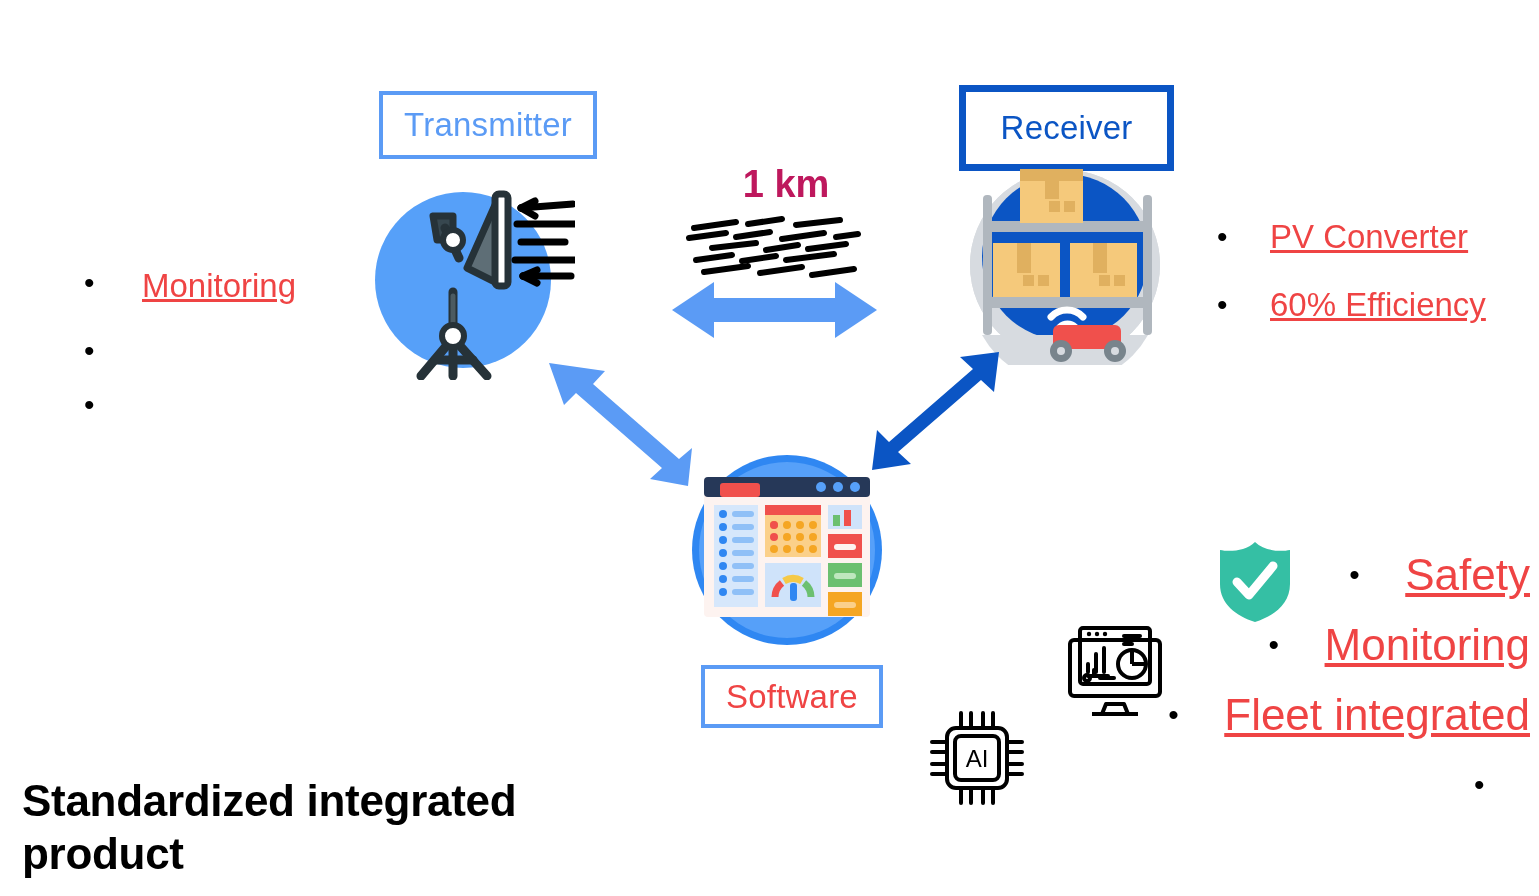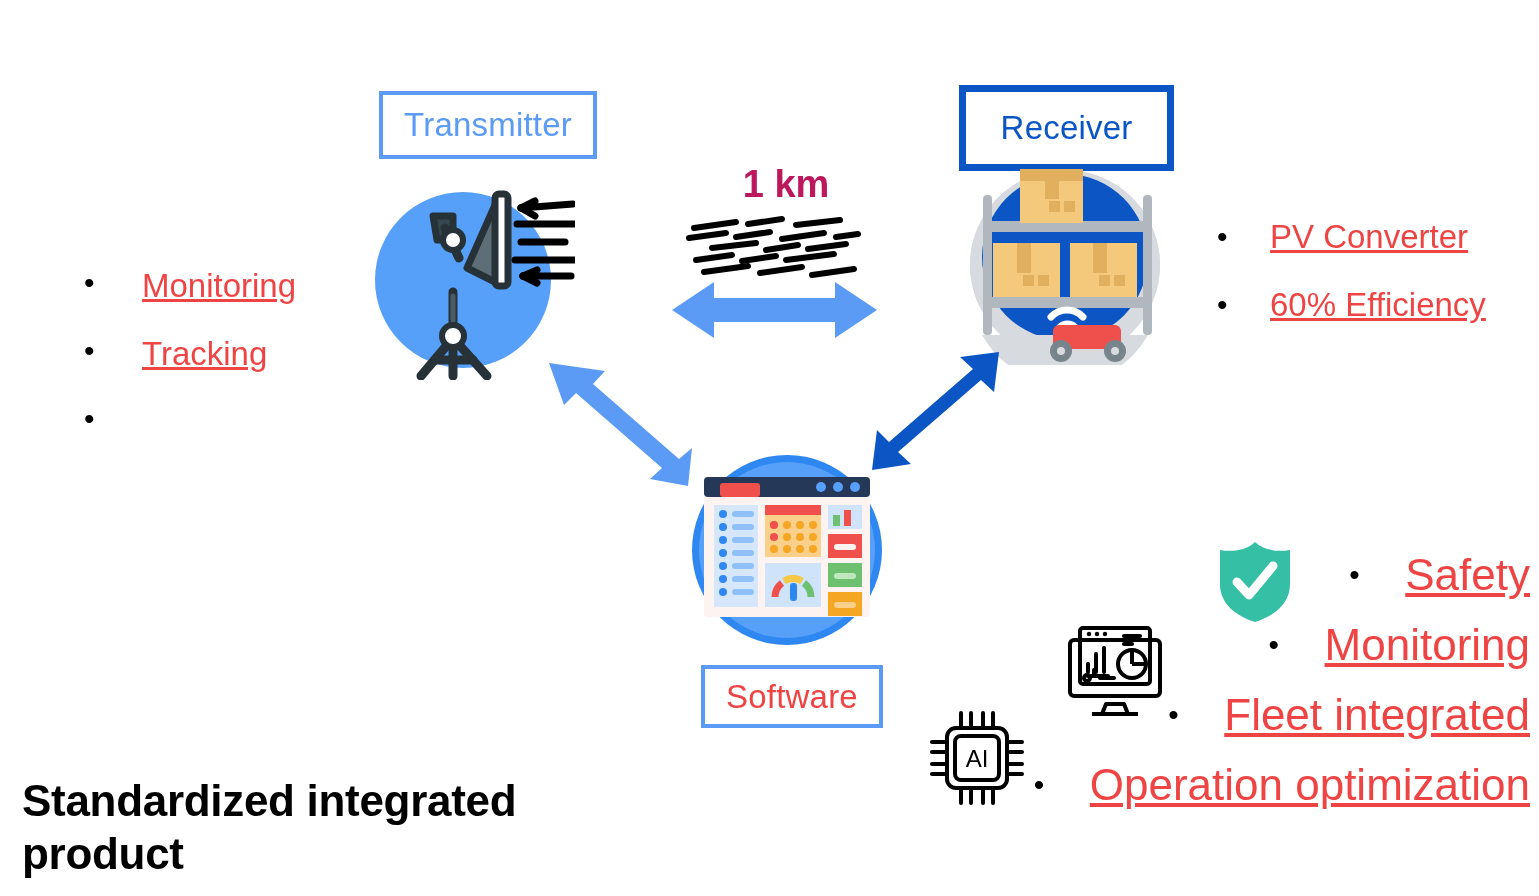--- a/index.html
+++ b/index.html
@@ -191,21 +191,20 @@
     </svg>
   </div>
 
   <div class="bullet-list" id="list-transmitter">
     <div class="bullet-row">
       <span class="bullet-dot">•</span>
       <span class="bullet-text">Monitoring</span>
     </div>
     <div class="bullet-row">
       <span class="bullet-dot">•</span>
-      <span class="bullet-text">Tracking</span>
     </div>
     <div class="bullet-row">
       <span class="bullet-dot">•</span>
     </div>
   </div>
 
   <div id="distance-label">1 km</div>
 
   <div class="illus" id="illus-beam">
     <svg viewBox="0 0 175 80" xmlns="http://www.w3.org/2000/svg">
@@ -452,20 +451,19 @@
     <div class="bullet-row">
       <span class="bullet-dot">•</span>
       <span class="bullet-text">Monitoring</span>
     </div>
     <div class="bullet-row">
       <span class="bullet-dot">•</span>
       <span class="bullet-text">Fleet integrated</span>
     </div>
     <div class="bullet-row">
       <span class="bullet-dot">•</span>
-      <span class="bullet-text">Operation optimization</span>
     </div>
   </div>
 
   <div id="headline">Standardized integrated
 product</div>
 
 </div>
 
 </body></html>

